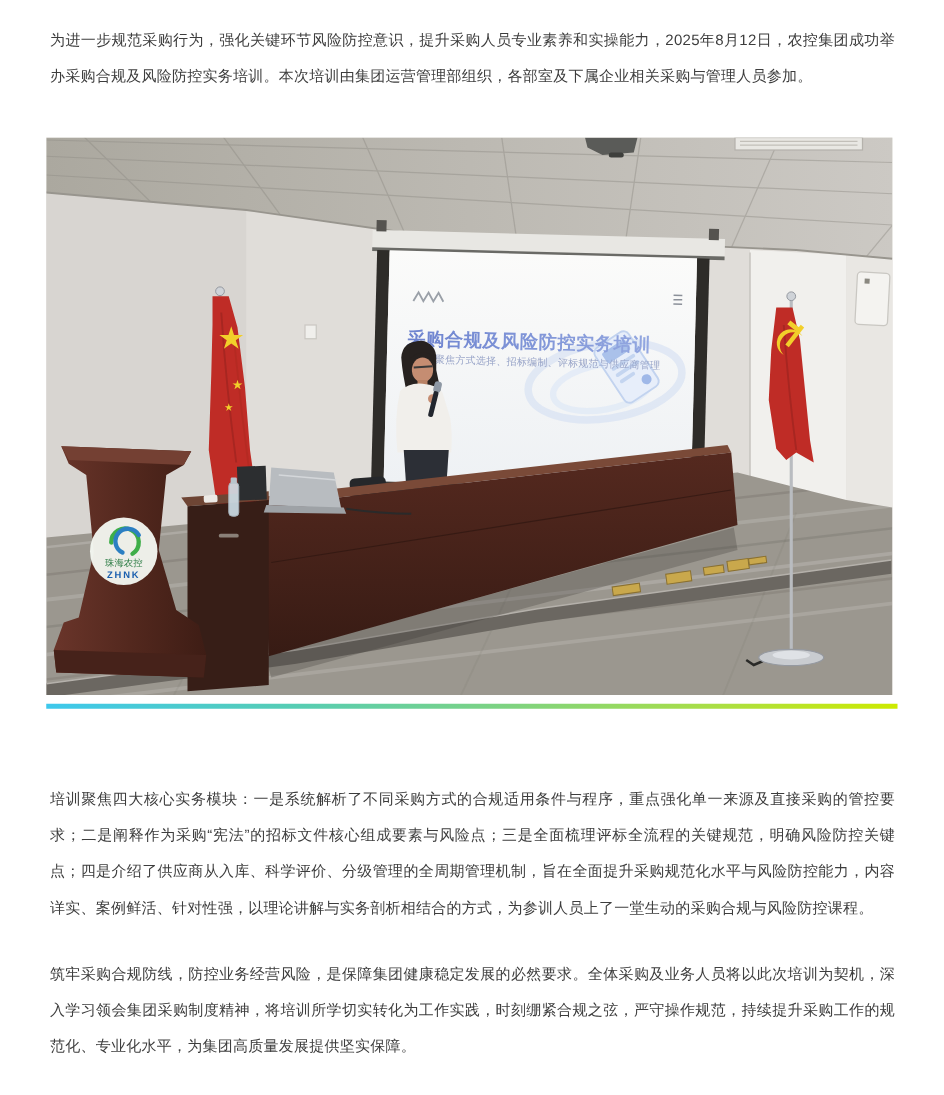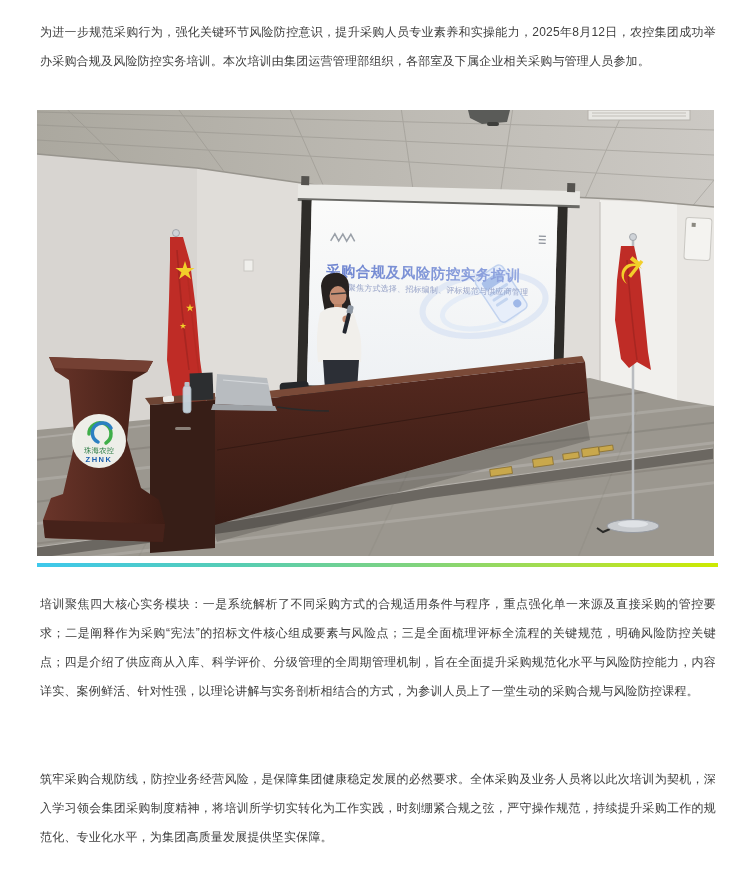--- a/index.html
+++ b/index.html
@@ -6,21 +6,21 @@
   body{
     width:755px;height:876px;background:#ffffff;overflow:hidden;position:relative;
     font-family:"Liberation Sans","DejaVu Sans",sans-serif;
   }
   .para{
     position:absolute;left:40px;width:676px;margin:0;
     font-size:12px;line-height:29px;color:#3d3d3d;
     text-align:justify;letter-spacing:0.2px;
   }
   #p1{top:18px;}
-  #p2{top:590px;}
+  #p2{top:625px;}
   #p3{top:765px;}
   .photo{
     position:absolute;left:37px;top:110px;width:677px;height:446px;margin:0;
     overflow:hidden;background:#e0ddd9;
   }
   .photo svg{display:block;}
   .divider{
     position:absolute;left:37px;top:563px;width:681px;height:4px;
     background:linear-gradient(90deg,#3ec8ec 0%,#57cdb2 30%,#7fd37f 55%,#a9de46 78%,#cdea00 100%);
   }

